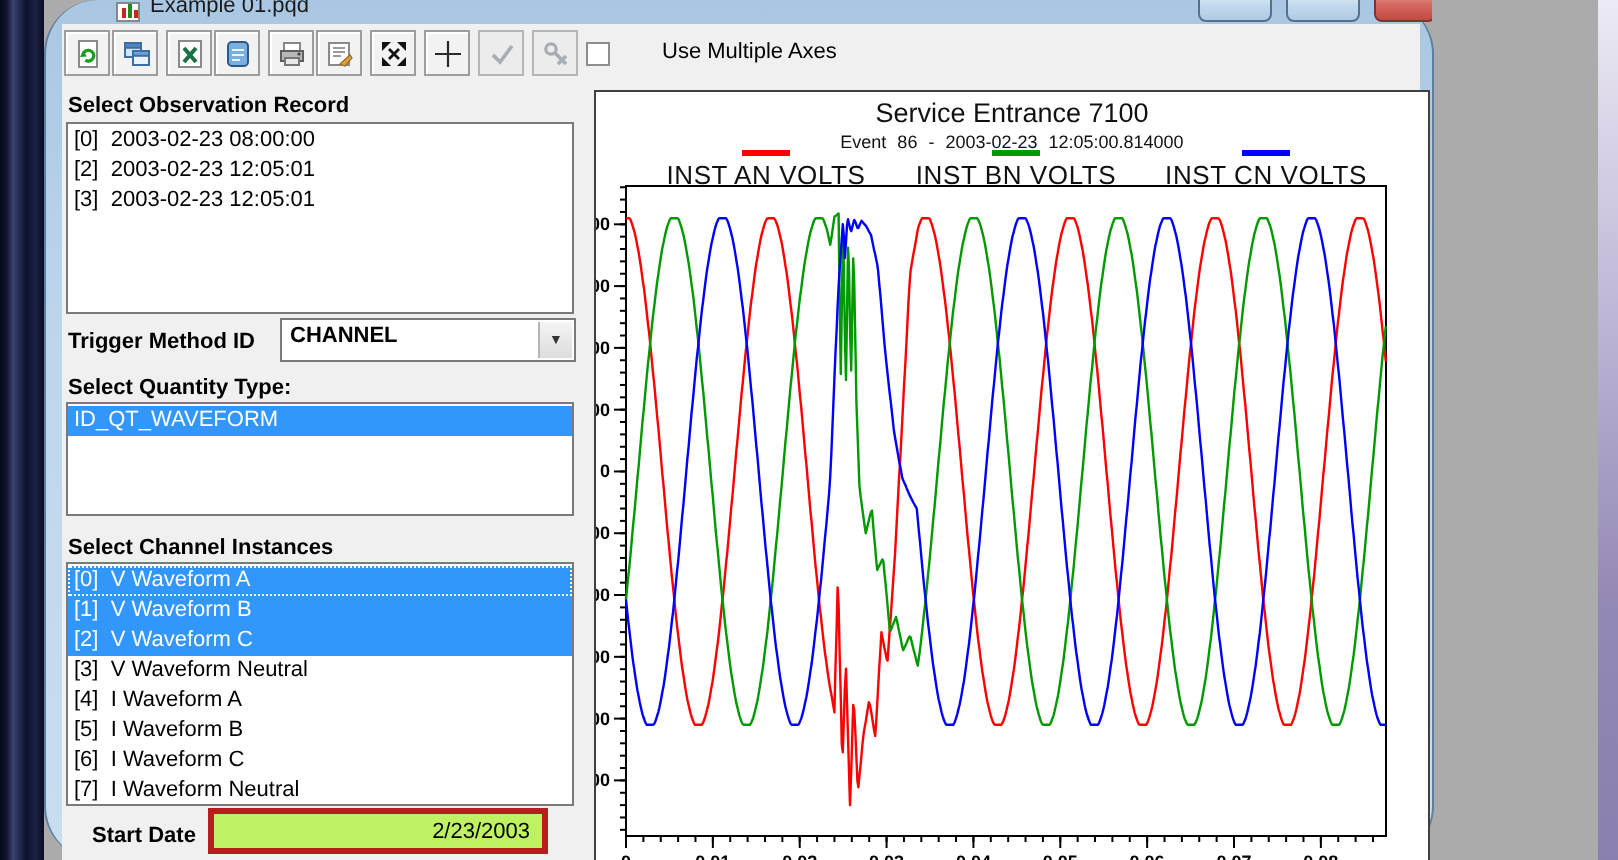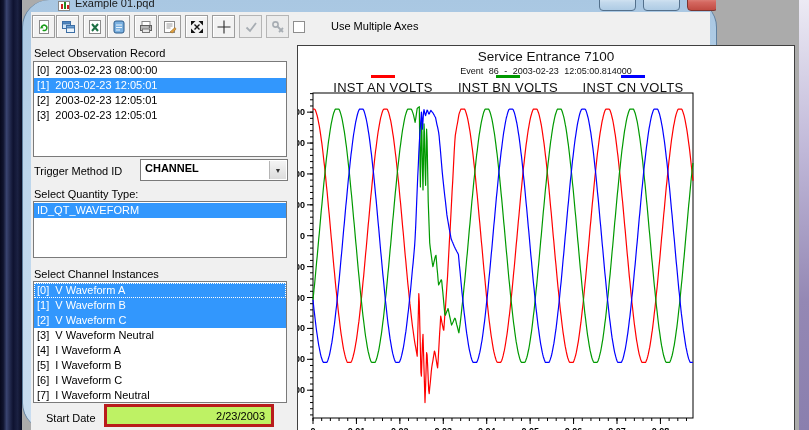--- a/index.html
+++ b/index.html
@@ -34,34 +34,34 @@
 
   
   .toolbar{position:absolute;left:0;top:0;width:100%;height:31px;background:#f0f0f0;}
   .tbtn{position:absolute;top:3px;width:23px;height:23px;background:#f2f2f2;
     border:1px solid #9d9d9d;box-shadow:inset 1px 1px 0 #ffffff;display:flex;align-items:center;justify-content:center;}
   .tbtn.disabled{background:#ececec;box-shadow:none;border-color:#b5b5b5;}
   .checkbox{position:absolute;left:262px;top:9px;width:12px;height:12px;background:#fff;border:1px solid #8e8e8e;}
   .checkbox-label{position:absolute;left:280px;top:8px;font-size:11px;color:#000;margin-left:20px;}
 
   
-  .panel-label{position:absolute;font-size:11px;color:#000;white-space:nowrap;}
+  .panel-label{position:absolute;font-size:11px;color:#000;white-space:nowrap;font-weight:bold;}
   .listbox{position:absolute;background:#fff;border:1px solid #7a7a7a;overflow:hidden;padding-top:1px;}
   .list-item{height:15px;line-height:15px;font-size:11px;color:#000;padding-left:3px;white-space:pre;}
   .list-item.selected{background:#3297fd;color:#fff;}
   .list-item.focused{outline:1px dotted #ffffff;outline-offset:-1px;}
   .combo{position:absolute;background:#fff;border:1px solid #7a7a7a;}
   .combo-text{position:absolute;left:4px;top:2px;font-size:11px;color:#000;}
   .combo-btn{position:absolute;right:1px;top:1px;bottom:1px;width:17px;background:linear-gradient(180deg,#f4f4f4,#dcdcdc);
     border-left:1px solid #b5b5b5;display:flex;align-items:center;justify-content:center;font-size:7px;color:#333;}
   .textinput{position:absolute;background:#bef264;border:3px solid #b91c1c;font-size:11px;color:#000;
     text-align:right;padding:3px 6px 0 0;}
 
   
-  .chart-panel{position:absolute;left:266px;top:33px;width:498px;height:385px;background:#ffffff;
+  .chart-panel{position:absolute;left:266px;top:33px;width:418px;height:385px;background:#ffffff;
     border:1px solid #404040;border-bottom:none;}
   .chart-title{position:absolute;left:0;top:3px;width:100%;text-align:center;font-size:13.5px;color:#111;}
   .chart-subtitle{position:absolute;left:0;top:20px;width:100%;text-align:center;font-size:9px;color:#111;word-spacing:3px;}
   .legend{position:absolute;left:30px;top:29px;width:360px;display:flex;justify-content:space-between;}
   .legend-item{width:110px;display:flex;flex-direction:column;align-items:center;}
   .legend-swatch{width:24px;height:3px;margin-bottom:2px;}
   .legend-label{font-size:13px;letter-spacing:0.3px;color:#111;white-space:nowrap;}
   #plot-svg{position:absolute;left:0;top:0;}
 </style>
 </head>
@@ -155,21 +155,20 @@
             <path d="M7.5 7.5 L13 13 M13 9 L9 13" stroke="#a7adb3" stroke-width="1.8"></path>
           </svg>
         </div>
         <div class="checkbox"></div>
         <div class="checkbox-label">Use Multiple Axes</div>
       </div>
 
       <div class="panel-label" style="left:3px;top:35px;">Select Observation Record</div>
       <div class="listbox" style="left:2px;top:49px;width:254px;height:96px;">
           <div class="list-item">[0]  2003-02-23 08:00:00</div>
-          <div class="list-item selected">[1]  2003-02-23 12:05:01</div>
           <div class="list-item">[2]  2003-02-23 12:05:01</div>
           <div class="list-item">[3]  2003-02-23 12:05:01</div>
         </div>
 
       <div class="panel-label" style="left:3px;top:153px;">Trigger Method ID</div>
       <div class="combo" style="left:109px;top:147px;width:148px;height:22px;font-weight:bold;">
         <span class="combo-text">CHANNEL</span>
         <span class="combo-btn">
             <span>▼</span>
           </span>

